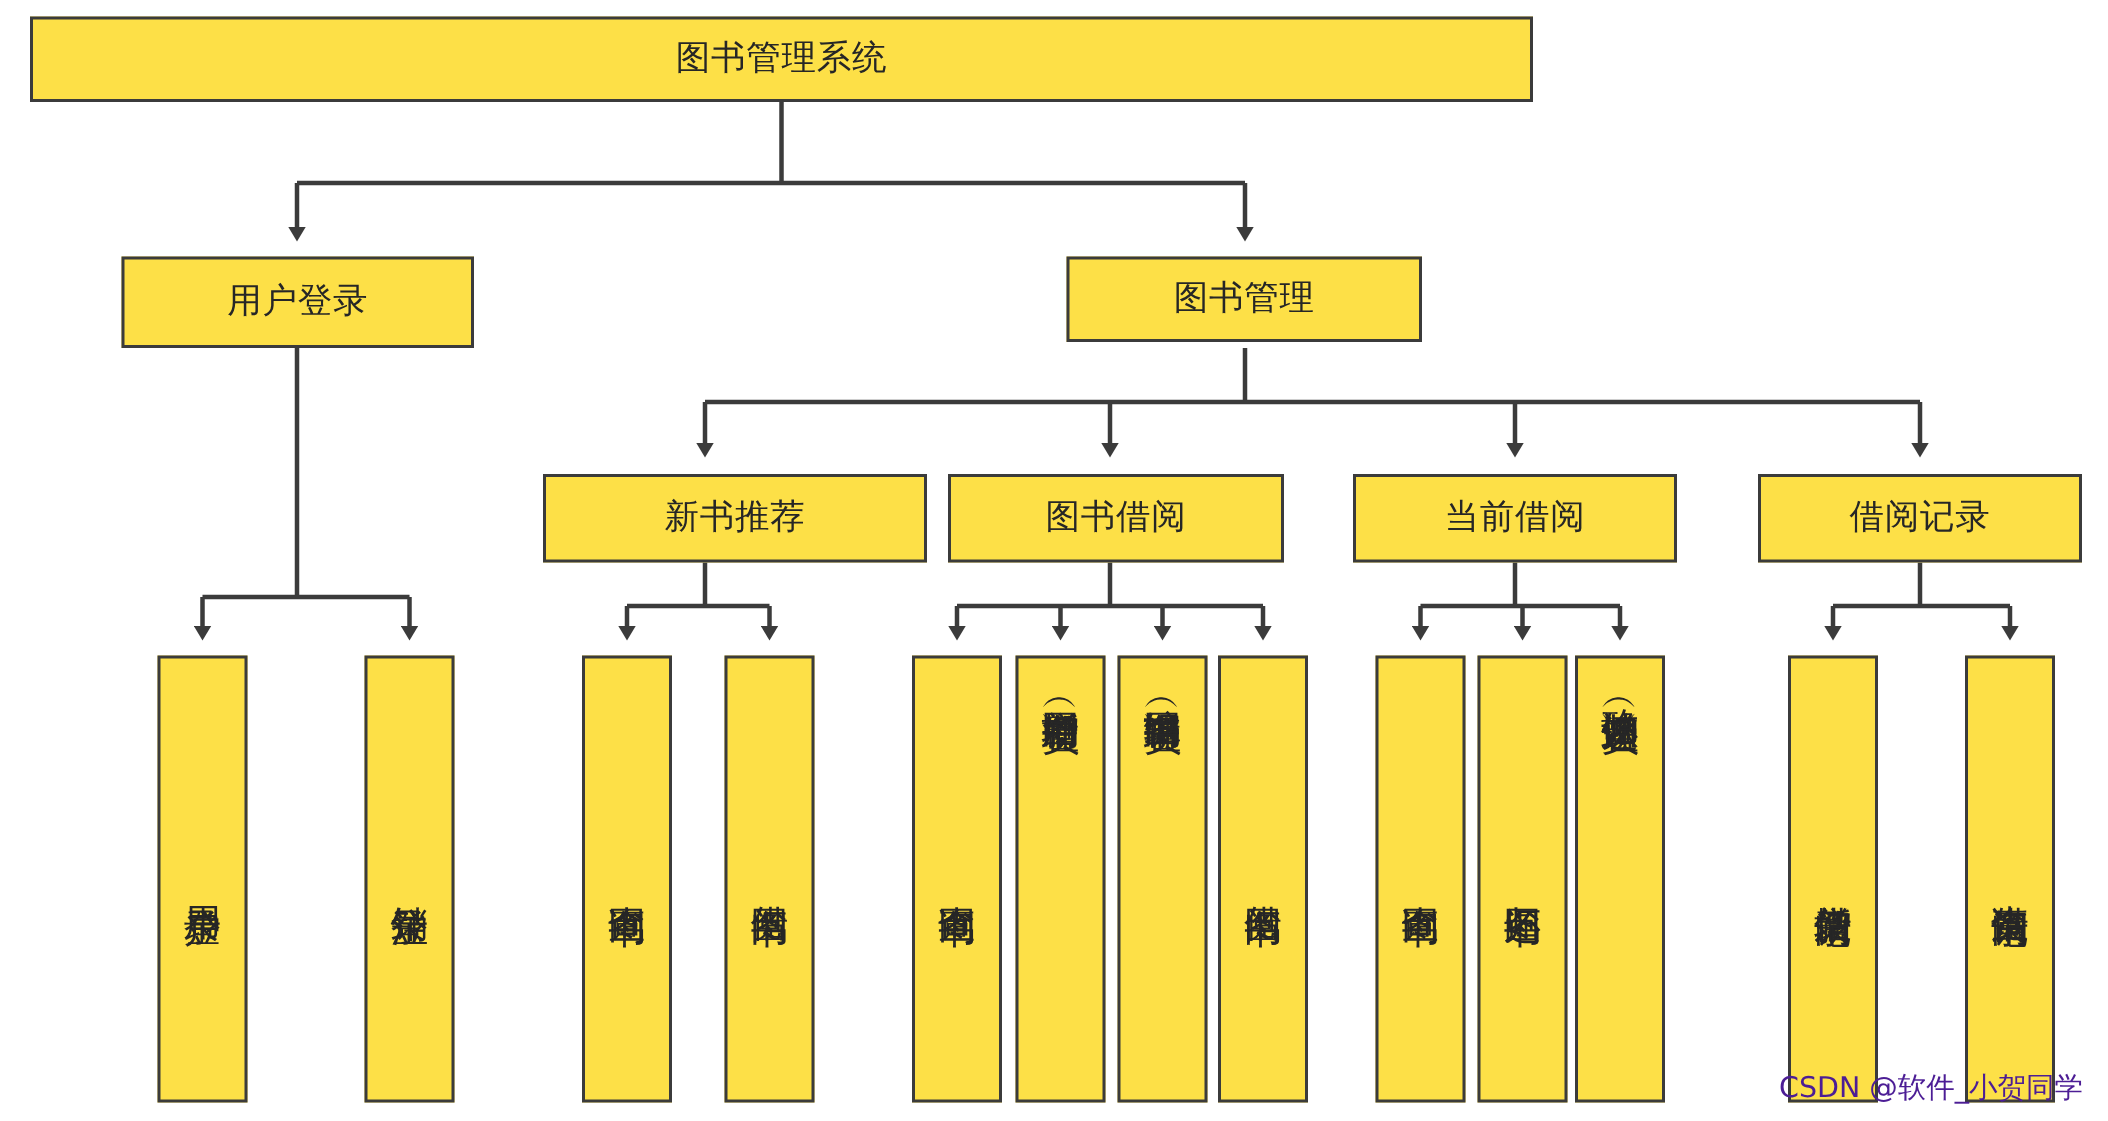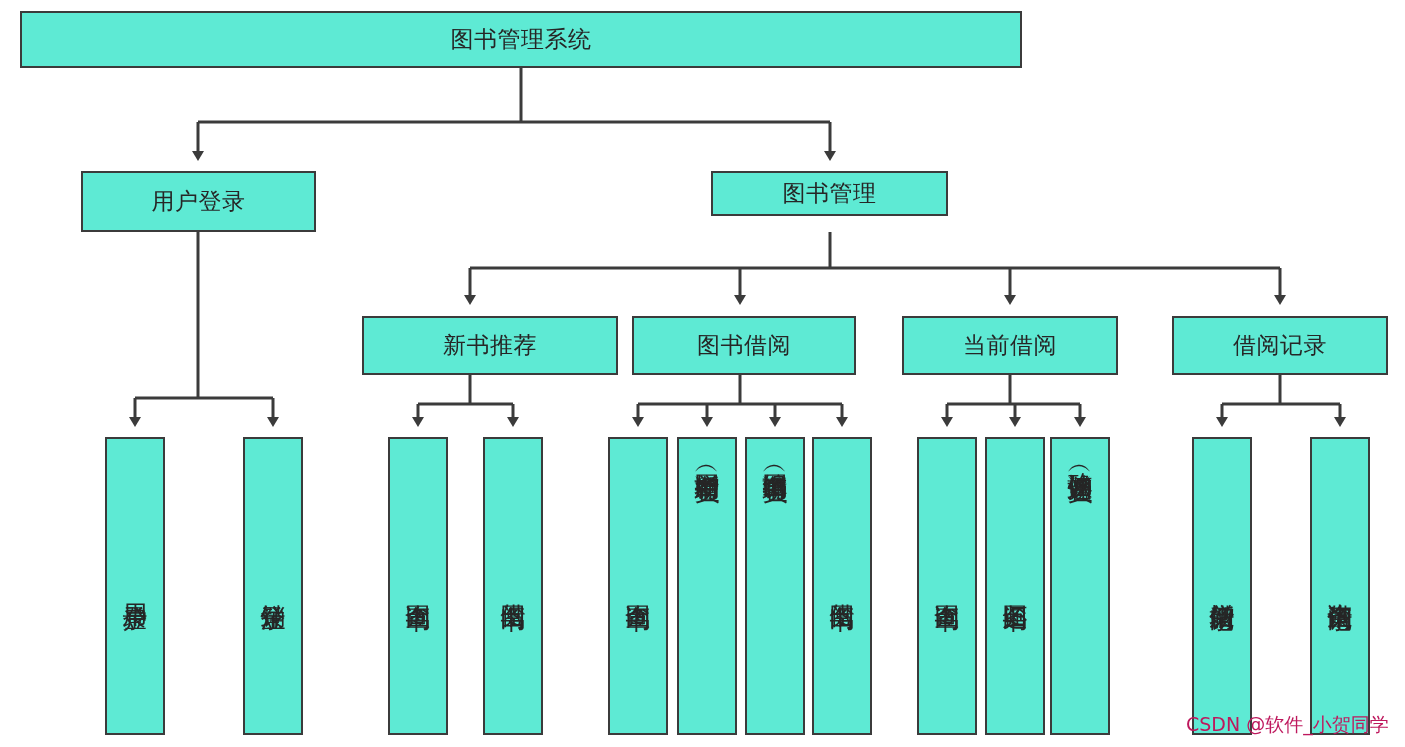--- a/index.html
+++ b/index.html
@@ -21,21 +21,21 @@
     position: absolute;
     left: 0;
     top: 0;
     width: 1405px;
     height: 747px;
     pointer-events: none;
   }
   .node {
     position: absolute;
     box-sizing: border-box;
-    background: #5eead4;
+    background: #fde047;
     border: 2px solid #3b3b3b;
     display: flex;
     align-items: center;
     justify-content: center;
     color: #262626;
     z-index: 2;
   }
   .node .label {
     display: block;
     text-align: center;
@@ -59,21 +59,21 @@
   }
   .node.vertical.centered {
     align-items: center;
     padding-top: 0;
   }
   .watermark {
     position: absolute;
     left: 1186px;
     top: 712px;
     font-size: 19px;
-    color: #be185d;
+    color: #4c1d95;
     white-space: nowrap;
     z-index: 5;
     font-family: "DejaVu Sans", "Liberation Sans", sans-serif;
   }
 </style>
 </head>
 <body>
 
 <div id="canvas">
 
@@ -133,21 +133,21 @@
   </svg>
 
   <div class="node horizontal" style="left:20px; top:11px; width:1002px; height:57px;">
     <span class="label">图书管理系统</span>
   </div>
 
   <div class="node horizontal" style="left:81px; top:171px; width:235px; height:61px;">
     <span class="label">用户登录</span>
   </div>
 
-  <div class="node horizontal" style="left:711px; top:171px; width:237px; height:45px;">
+  <div class="node horizontal" style="left:711px; top:171px; width:237px; height:57px;">
     <span class="label">图书管理</span>
   </div>
 
   <div class="node horizontal" style="left:362px; top:316px; width:256px; height:59px;">
     <span class="label">新书推荐</span>
   </div>
 
   <div class="node horizontal" style="left:632px; top:316px; width:224px; height:59px;">
     <span class="label">图书借阅</span>
   </div>

